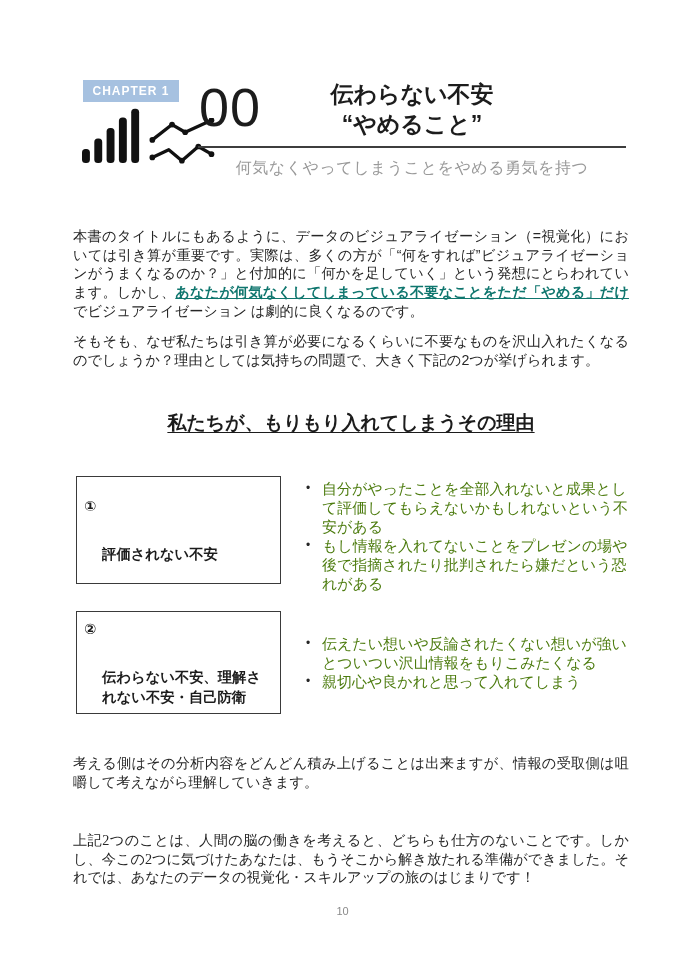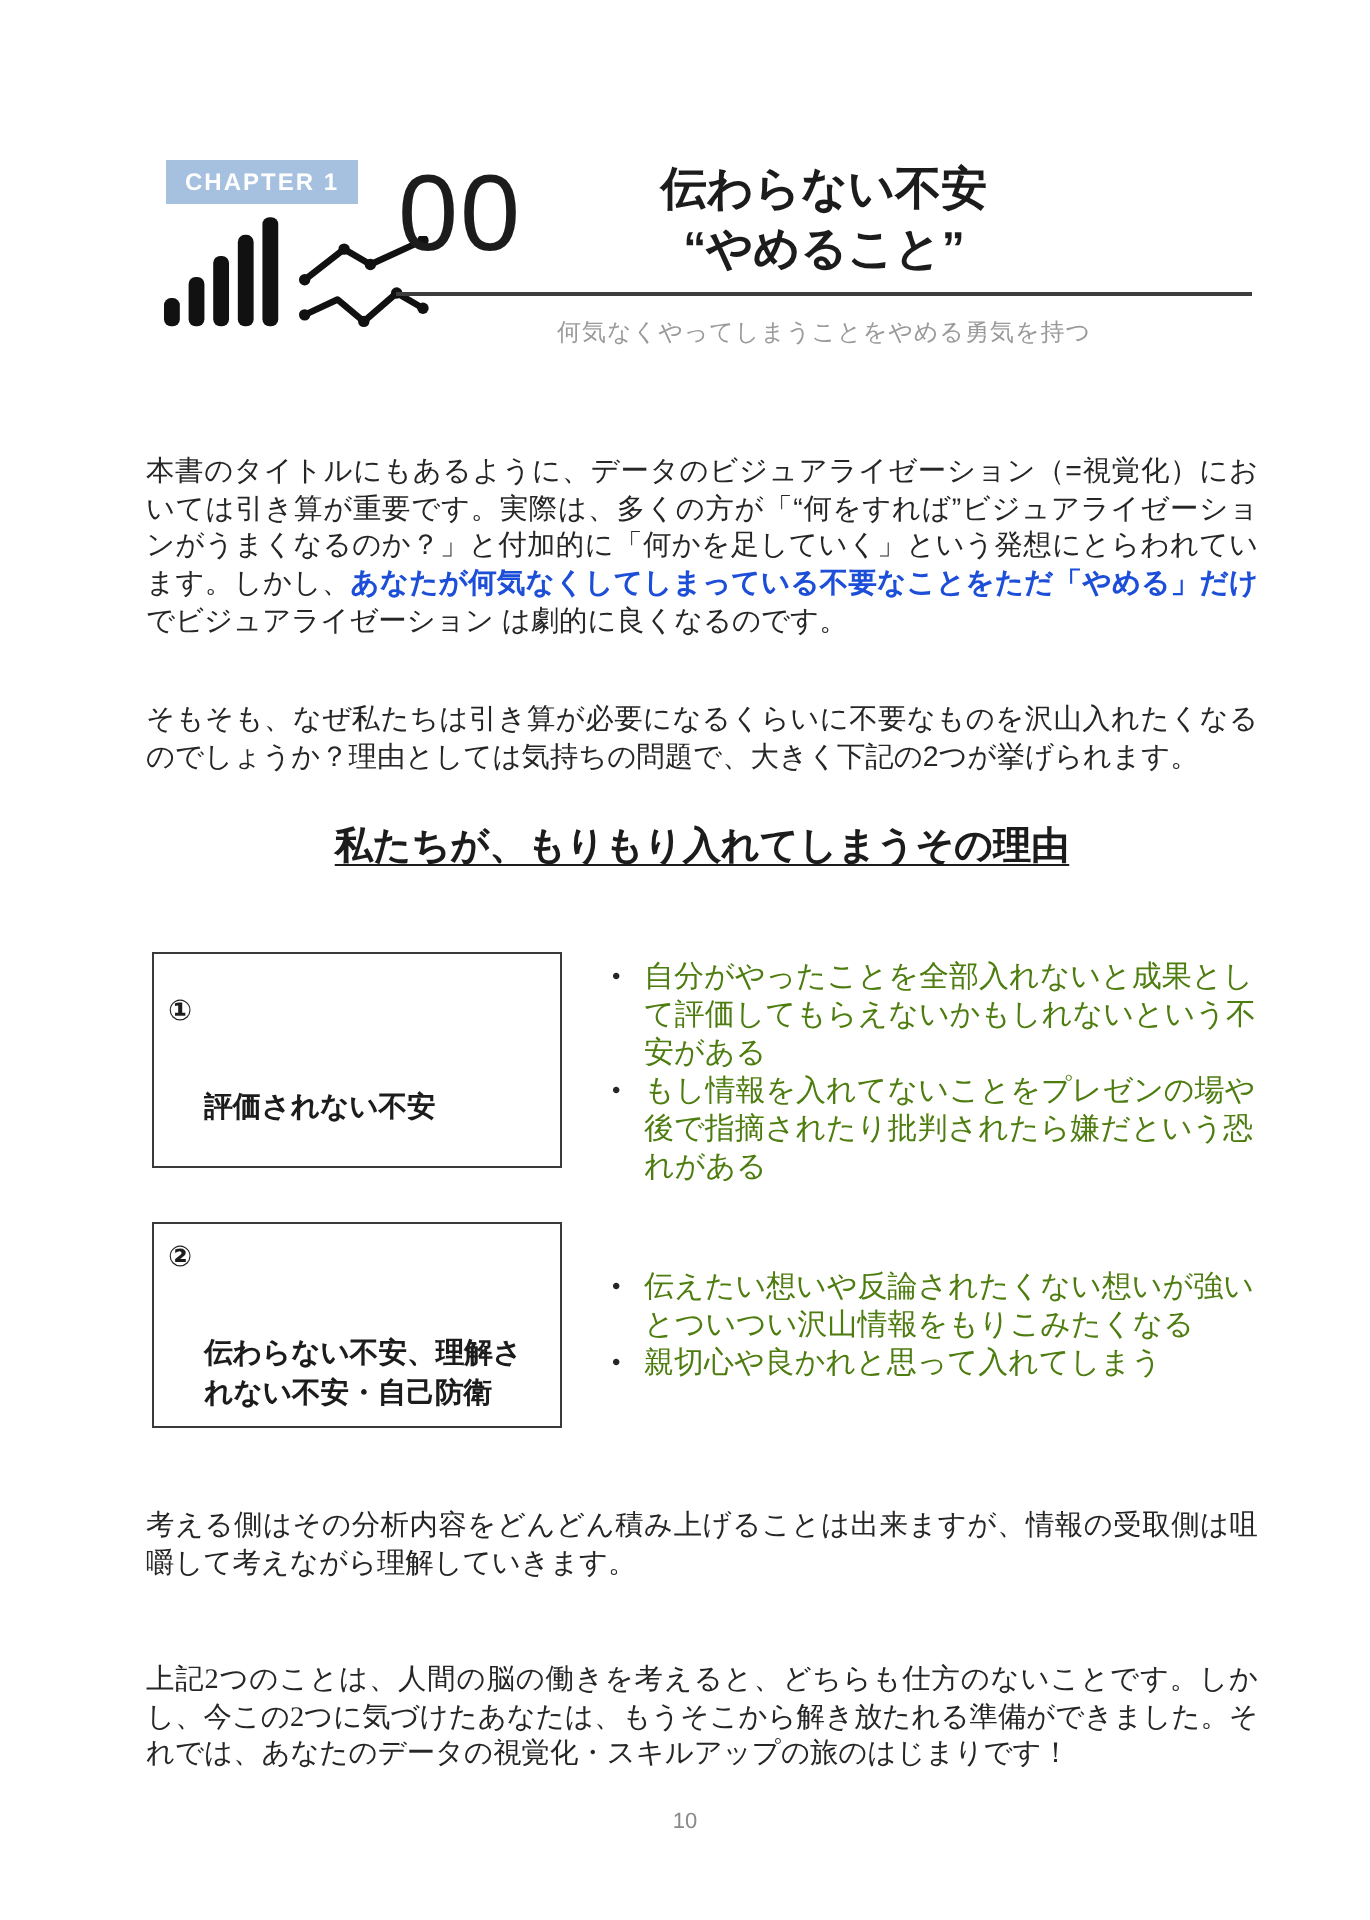--- a/index.html
+++ b/index.html
@@ -58,40 +58,40 @@
     position: absolute;
     left: 198px; top: 146px;
     width: 428px;
     border-top: 2px solid #3d3d3d;
   }
   .subtitle {
     position: absolute;
     left: 198px; top: 158px;
     width: 428px;
     text-align: center;
-    font-size: 12px;
+    font-size: 16px;
     letter-spacing: 0.5px;
     color: #9a9a9a;
   }
 
   
   .para {
     position: absolute;
     left: 73px;
     width: 556px;
     font-size: 14.2px;
     line-height: 18.7px;
     color: #262626;
     text-align: justify;
   }
   .para-1 { top: 227px; }
-  .para-2 { top: 332px; margin-top: 19px; }
+  .para-2 { top: 332px; }
   .para-3 { top: 754px; }
   .para-4 { top: 831px; font-family: Liberation Serif, serif; }
-  .accent-text { color: #1d4ed8; font-weight: bold; }
+  .accent-text { color: #0f766e; font-weight: bold; text-decoration: underline; }
 
   .section-heading {
     position: absolute;
     left: 73px; top: 410px;
     width: 556px;
     text-align: center;
     font-size: 19px;
     font-weight: bold;
     text-decoration: underline;
     text-underline-offset: 3px;

